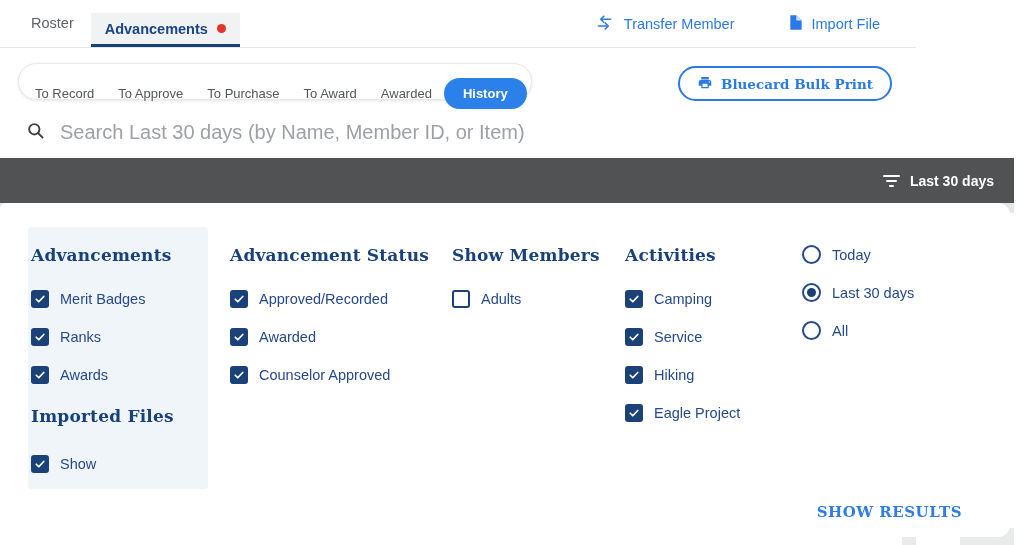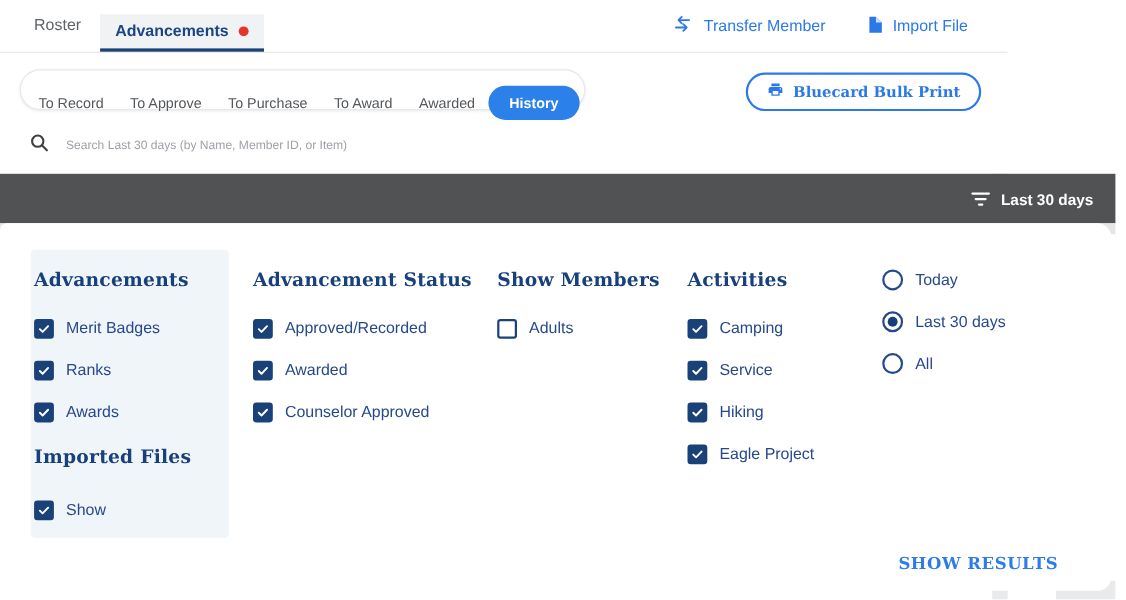--- a/index.html
+++ b/index.html
@@ -7,38 +7,38 @@
               font-family:"Liberation Sans", sans-serif; }
   .page { position:relative; width:916px; height:545px; background:#fff; }
 
   
   .row-tabs { position:absolute; top:0; left:0; right:0; height:48px;
               border-bottom:1px solid #e3e5e8; display:flex; align-items:flex-end; padding-left:14px; }
   .tab { height:48px; display:flex; align-items:center; padding:0 17px; font-size:14.5px; color:#5f6367; cursor:pointer; }
   .tab.active { background:#f0f2f4; color:#1c4586; font-weight:bold; height:34px;
                 border-bottom:3px solid #1a4178; padding:0 14px; }
   .red-dot { width:9px; height:9px; border-radius:50%; background:#e5352b; margin-left:9px; }
-  .top-actions { position:absolute; right:36px; top:0; height:48px; display:flex; align-items:center; gap:36px; }
+  .top-actions { position:absolute; right:36px; top:0; height:48px; display:flex; align-items:center; gap:52px; }
   .top-action { display:flex; align-items:center; gap:9px; color:#2b79e8; font-size:14.5px; font-weight:500; cursor:pointer; }
 
   
   .row-subnav { position:absolute; top:49px; left:0; right:0; height:57px; }
   .pill-tabs { position:absolute; left:18px; top:14px; height:37px; display:inline-flex; align-items:center;
                background:#fff; border:1px solid #e7e8ea; border-radius:19px; padding:0 4px;
                box-shadow:0 1px 3px rgba(0,0,0,0.10); }
   .pill-tab { padding:0 12px; font-size:13px; color:#54575b; cursor:pointer; white-space:nowrap;margin-top:24px; }
   .pill-tab.active { background:#2c80ea; color:#fff; border-radius:16px; height:31px;
                      line-height:31px; padding:0 19px; font-weight:700; }
   .bulk-print { position:absolute; right:24px; top:17px; height:35px; display:flex; align-items:center; gap:8px;
                 border:2px solid #2b79e8; border-radius:18px; padding:0 17px; background:#fff;
                 color:#2b79e8; font-family:"DejaVu Serif", serif; font-weight:bold; font-size:13.5px; cursor:pointer; }
 
   
   .row-search { position:absolute; top:106px; left:0; right:0; height:52px; display:flex; align-items:center; padding-left:26px; }
-  .search-input { border:none; outline:none; flex:1; margin-left:15px; font-size:11px; color:#3c4043;
+  .search-input { border:none; outline:none; flex:1; margin-left:15px; font-size:20px; color:#3c4043;
                   font-family:"Liberation Sans", sans-serif; }
   .search-input::placeholder { color:#9da1a7; }
 
   
   .dark-bar { position:absolute; top:158px; left:0; width:1014px; height:45px; background:#515254; z-index:2;
               display:flex; align-items:center; justify-content:flex-end; padding-right:20px; }
   .bar-filter { display:flex; align-items:center; gap:10px; color:#fff; font-size:14px; font-weight:bold; cursor:pointer; }
   .filter-lines { display:flex; flex-direction:column; align-items:center; gap:3px; }
   .filter-lines span { display:block; height:2px; background:#fff; border-radius:1px; }
   .filter-lines span:nth-child(1){ width:17px; } .filter-lines span:nth-child(2){ width:11px; } .filter-lines span:nth-child(3){ width:5px; }

